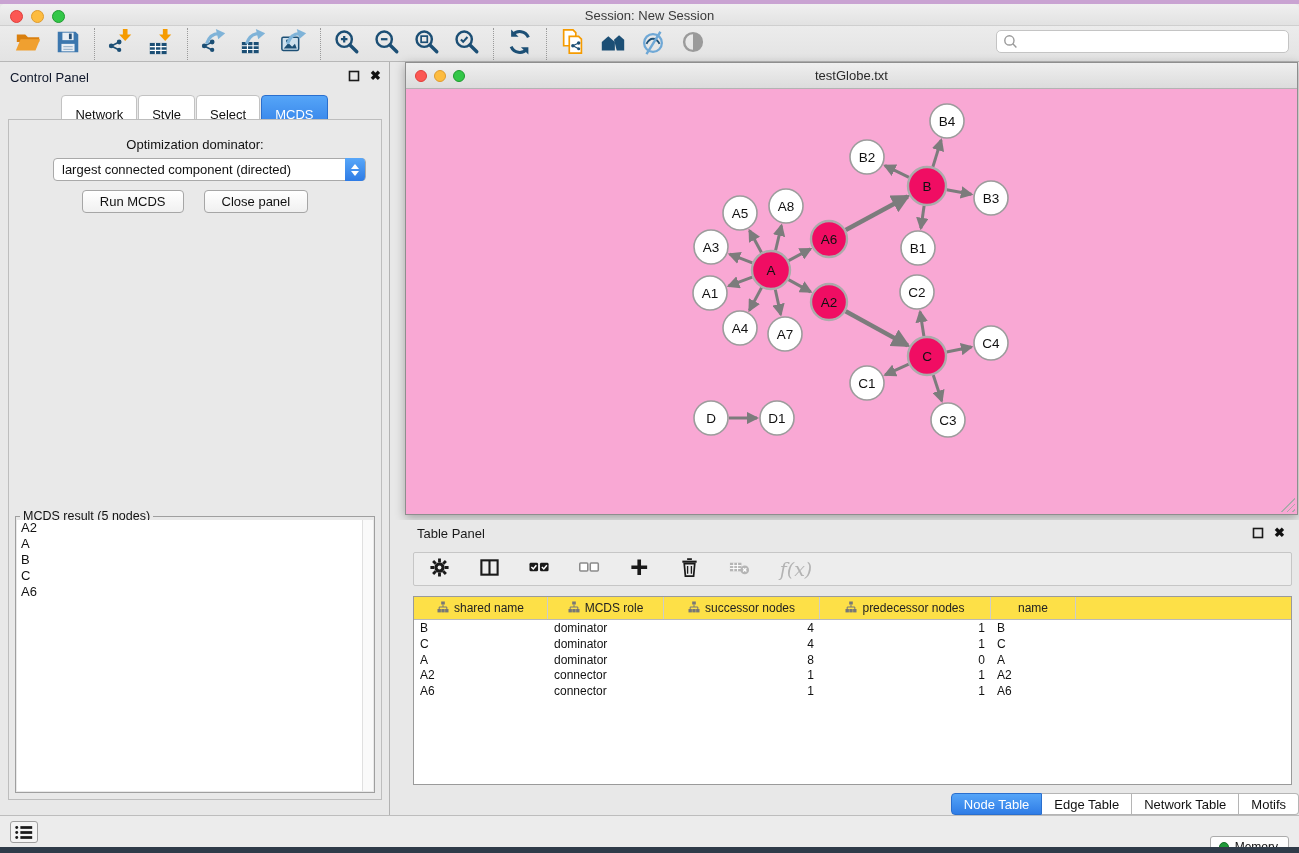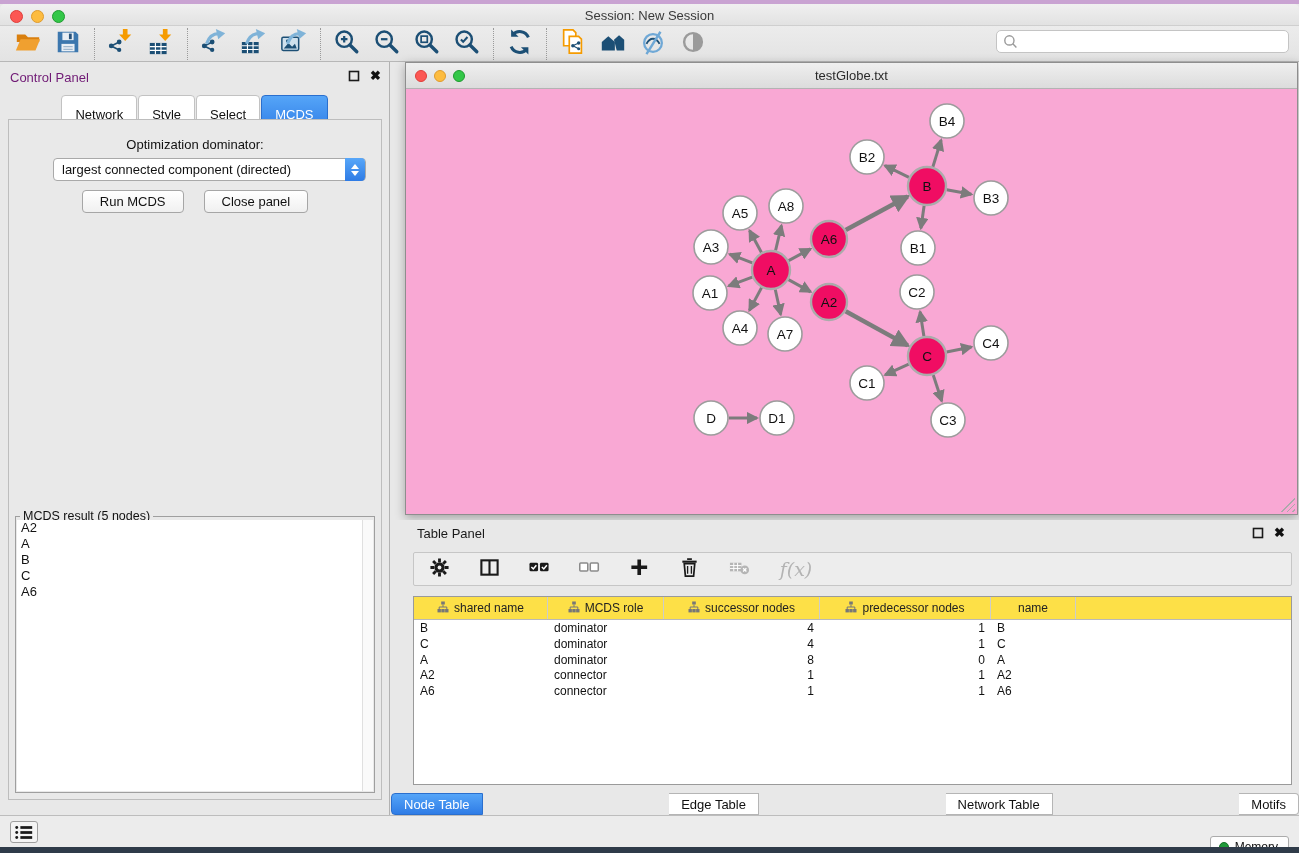--- a/index.html
+++ b/index.html
@@ -24,21 +24,21 @@
   .tb-btn { width:40px; height:34px; display:flex; align-items:center; justify-content:center; }
   .tb-btn svg { width:28px; height:28px; }
   .tb-sep { width:1px; height:32px; border-left:1px dotted #9a9a9a; margin:0 6px; }
   .searchbox { position:absolute; right:10px; top:4px; width:293px; height:23px; background:#fff;
                border:1px solid #c4c4c4; border-radius:5px; display:flex; align-items:center; padding-left:6px; }
 
   
   .control-panel { position:absolute; left:0; top:62px; width:390px; height:753px;
                    background:#e8e8e8; border-right:1px solid #b2b2b2; }
   .panel-head { position:relative; height:30px; }
-  .panel-title { position:absolute; left:10px; top:8px; font-size:13px; color:#701a75; }
+  .panel-title { position:absolute; left:10px; top:8px; font-size:13px; color:#0f172a; }
   .panel-icons { position:absolute; right:8px; top:8px; display:flex; gap:10px; align-items:center; }
   .float-ic svg{ width:12px; height:12px; display:block;}
   .close-ic { font-size:13px; font-weight:bold; color:#111; line-height:12px; }
 
   .cp-tabs { position:absolute; left:0; top:33px; width:100%; display:flex; justify-content:center; gap:1px; }
   .tab-btn { height:38px; padding:0 13px; background:#fff; border:1px solid #c2c2c2; border-radius:4px;
              font-size:13px; color:#111; display:flex; align-items:center; }
   .tab-btn.active { background:linear-gradient(#55a5f8,#2f7ce6); border-color:#2a6fce; color:#fff; }
 
   .cp-body { position:absolute; left:8px; top:57px; width:374px; height:681px;
@@ -92,21 +92,21 @@
 
   .node-table { position:absolute; left:22px; top:76px; width:879px; height:189px; background:#fff;
                 border:1px solid #9a9a9a; overflow:hidden; }
   .nt-header { display:flex; height:23px; background:#fde047; border-bottom:1px solid #b9b9b9; }
   .nt-hcell { display:flex; align-items:center; justify-content:center; gap:5px;
               border-right:1px solid #cccccc; font-size:12px; color:#222; }
   .nt-row { display:flex; height:15.8px; }
   .nt-cell { font-size:12px; color:#111; padding:1px 6px 0 6px; white-space:nowrap; overflow:hidden; }
   .nt-cell.num { text-align:right; }
 
-  .tp-tabs { position:absolute; left:0; top:273px; width:100%; display:flex; justify-content:space-between; }
+  .tp-tabs { position:absolute; left:0; top:273px; width:100%; display:flex; justify-content:flex-end; }
   .tp-tab { height:22px; padding:0 12px; background:#fff; border:1px solid #b5b5b5; border-left-width:0;
             font-size:13px; color:#111; display:flex; align-items:center; }
   .tp-tab:first-child { border-left-width:1px; border-radius:4px 0 0 4px; }
   .tp-tab:last-child { border-radius:0 4px 4px 0; }
   .tp-tab.active { background:linear-gradient(#55a5f8,#2f7ce6); border-color:#2a6fce; color:#fff; }
 
   
   .statusbar { position:absolute; left:0; top:815px; width:100%; height:32px; background:#ececec;
                border-top:1px solid #bdbdbd; }
   .list-btn { position:absolute; left:10px; top:5px; width:28px; height:22px; background:#f4f4f4;

